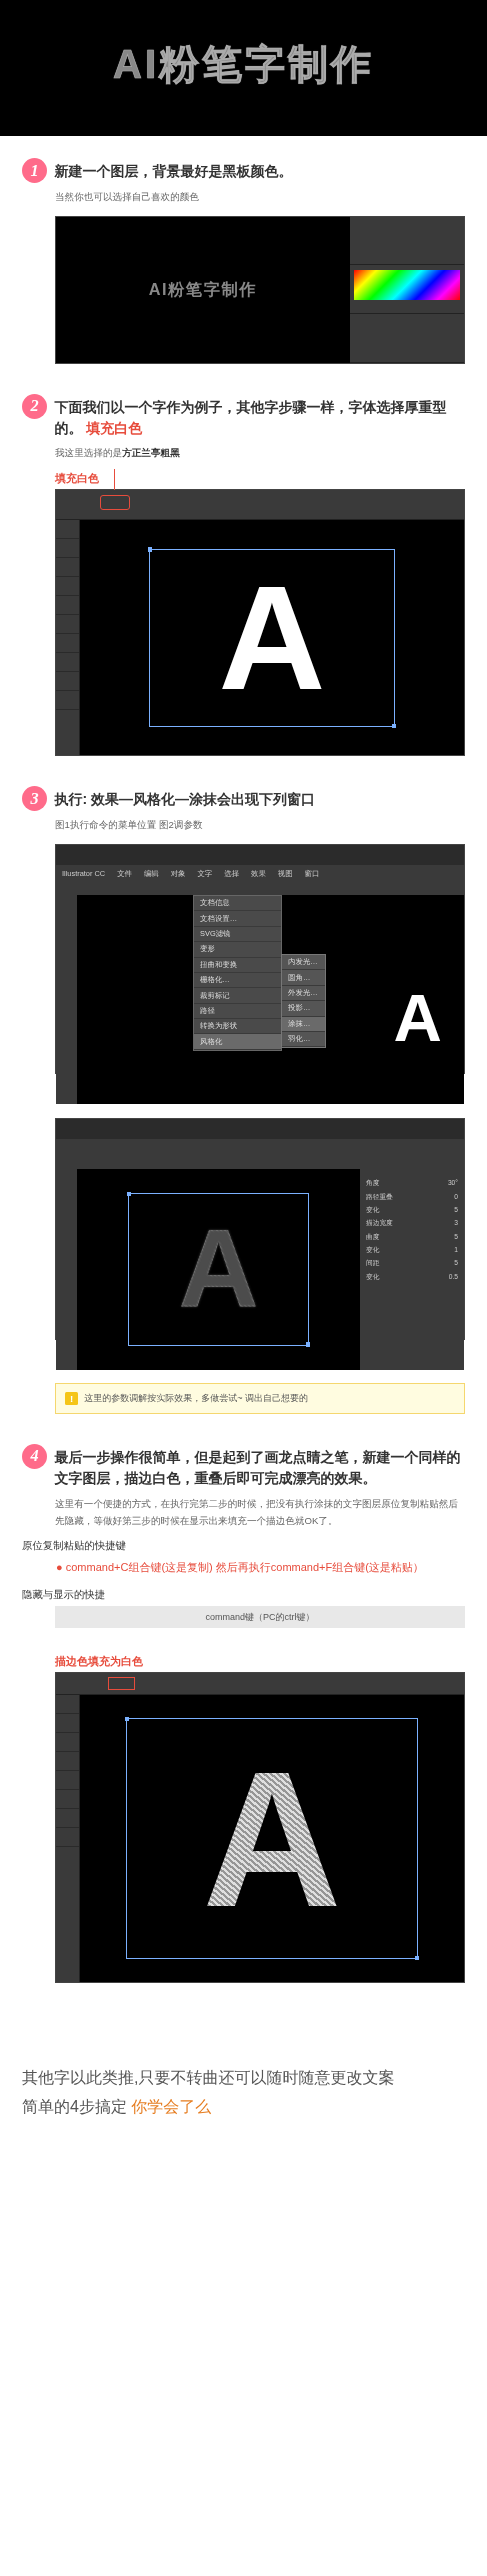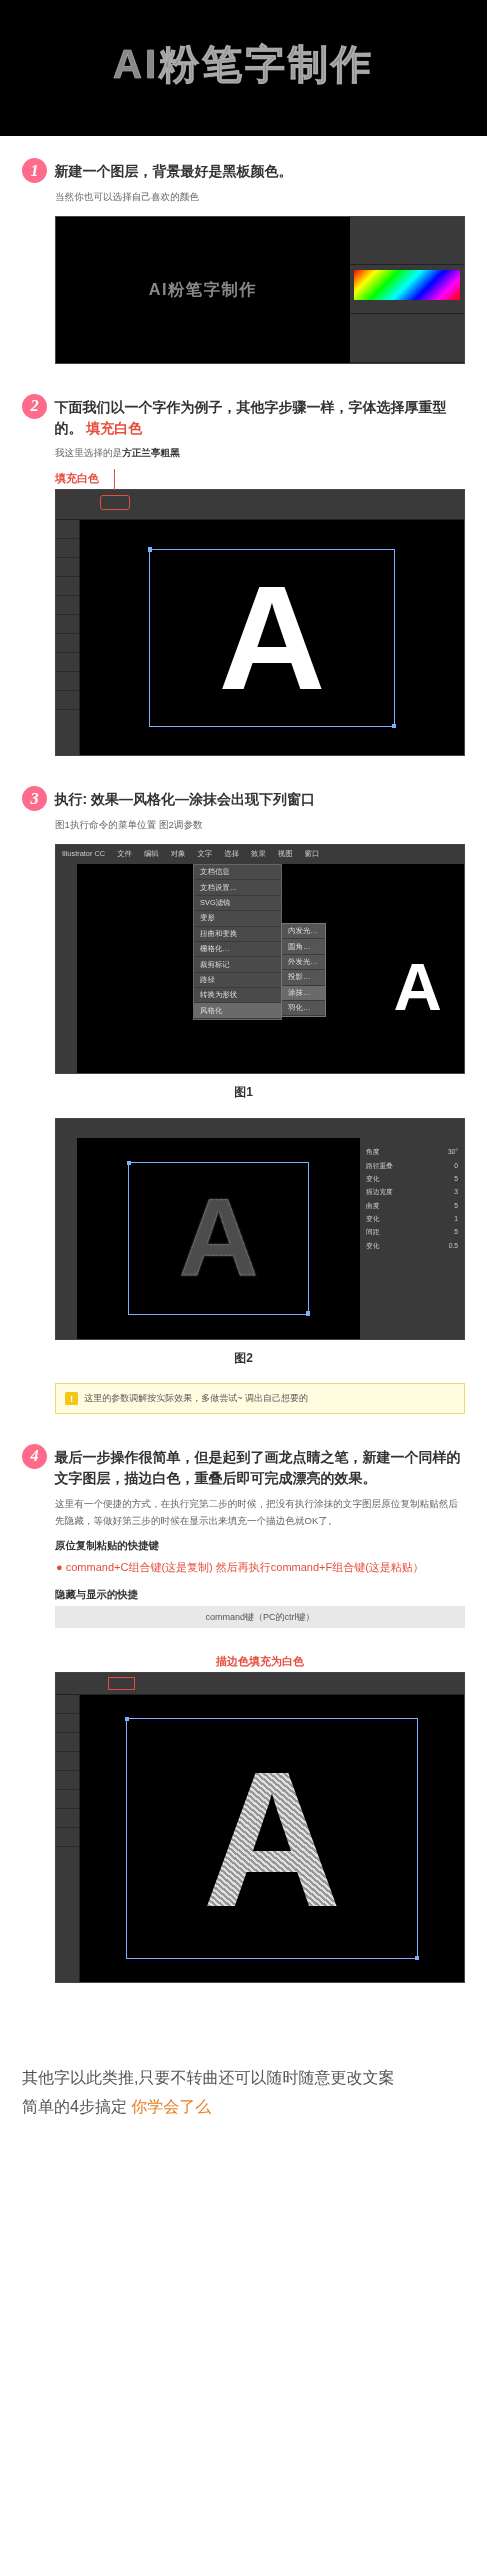--- a/index.html
+++ b/index.html
@@ -27,44 +27,44 @@
   .ss2-tools { width: 24px; background: #3a3a3a; border-right: 0.7px solid #222; display: flex; flex-direction: column; }
   .ss2-tool { height: 19px; border-bottom: 0.7px solid #2a2a2a; }
   .ss2-canvas { flex: 1; background: #000; display: flex; align-items: center; justify-content: center; position: relative; }
   .big-A { font-size: 148px; font-weight: 900; color: #fff; font-family: "Arial Black", sans-serif; }
   .sel-handles { position: absolute; top: 12%; left: 18%; right: 18%; bottom: 12%; border: 0.7px solid #7bb1ff; }
   .sel-handles::before, .sel-handles::after { content:''; position:absolute; width:4.4px; height:4.4px; background:#7bb1ff; }
   .sel-handles::before { top:-2.2px; left:-2.2px; }
   .sel-handles::after { bottom:-2.2px; right:-2.2px; }
   .ss3a { height: 230px; }
   .ss3a-body { display: flex; height: calc(100% - 19px); }
-  .ss3a-menu { height: 19px; background: #3a3a3a; display: flex; font-size: 7.4px; color: #ccc; }
+  .ss3a-menu { height: 30px; background: #3a3a3a; display: flex; font-size: 7.4px; color: #ccc; margin-top: 20px; }
   .ss3a-menu span { padding: 4.4px 6px; }
   .ss3a-tools { width: 21px; background: #3a3a3a; }
   .ss3a-canvas { flex: 1; background: #000; position: relative; }
   .dropdown { position: absolute; top: 0; left: 30%; width: 89px; background: #4a4a4a; border: 0.7px solid #666; font-size: 7.4px; color: #ddd; }
   .dropdown-item { padding: 2.2px 6px; border-bottom: 0.7px solid #3a3a3a; }
   .dropdown-item.hl { background: #6a6a6a; }
   .submenu { position: absolute; top: 59px; left: calc(30% + 88px); width: 45px; background: #555; border: 0.7px solid #777; font-size: 7.4px; color: #ddd; }
   .small-A { position: absolute; right: 22px; top: 40%; font-size: 67px; color: #fff; font-weight: 900; font-family: "Arial Black", sans-serif; }
   .fig-label { text-align: center; font-size: 12px; font-weight: 700; margin: 10.4px 0 16.3px; }
   .ss3b { height: 222px; }
   .ss3b-body { display: flex; height: calc(100% - 19px); }
   .ss3b-canvas { flex: 1; background: #000; display: flex; align-items: center; justify-content: center; position: relative; }
   .chalk-A { font-size: 111px; font-weight: 900; font-family: "Arial Black",sans-serif; color: #999; text-shadow: 0 0 2.2px #555; filter: contrast(1.2); background-image: repeating-linear-gradient(45deg,#aaa 0 1.5px,#777 1.5px 3px); -webkit-background-clip: text; -webkit-text-fill-color: transparent; }
   .ss3b-side { width: 104px; background: #3a3a3a; font-size: 6.7px; color: #ccc; padding: 6px; }
   .param-row { display: flex; justify-content: space-between; margin: 4.4px 0; }
   .warn-box { margin: 7.4px 0 7.4px 33px; border: 0.7px solid #f5d76e; background: #fffce0; padding: 7.4px 9px; font-size: 9px; display: flex; align-items: center; gap: 6px; color: #555; }
   .warn-icon { width: 13.3px; height: 13.3px; background: #f5c518; display: flex; align-items: center; justify-content: center; color: #fff; font-weight: 700; font-size: 9.6px; border-radius: 1.5px; }
   .step4-body p { margin-bottom: 4.4px; font-size: 9.6px; color: #666; line-height: 1.8; }
-  .kb-title { margin-left: 33px; font-size: 10.4px; font-weight: 700; color: #333; margin-top: 10.4px; margin-bottom: 4.4px; }
+  .kb-title { font-size: 10.4px; font-weight: 400; color: #333; margin-top: 10.4px; margin-bottom: 4.4px; }
   .kb-line { margin-left: 34px; font-size: 11px; color: #e74c3c; margin-bottom: 7.4px; line-height: 1.8; }
   .kb-line span { color:#333; }
   .cmd-bar { margin-left: 33px; background: #e8e8e8; text-align: center; padding: 4.4px; font-size: 9px; color: #555; margin-bottom: 26px; }
-  .red-pin2 { text-align: center; color: #e74c3c; font-size: 11px; font-weight: 600; margin-left: 33px; margin-bottom: 3px; }
+  .red-pin2 { color: #e74c3c; font-size: 11px; font-weight: 600; margin-left: 33px; margin-bottom: 3px; }
   .ss4 { height: 311px; }
   .ss4-body { display: flex; height: calc(100% - 22px); }
   .ss4-canvas { flex:1; background:#000; display:flex; align-items:center; justify-content:center; position:relative; }
   .chalk-big { font-size: 193px; font-weight:900; font-family:"Arial Black",sans-serif; background-image: repeating-linear-gradient(40deg,#ccc 0 2.2px,#888 2.2px 4.4px); -webkit-background-clip:text; -webkit-text-fill-color:transparent; filter: brightness(1.1); }
   .outro { padding: 21px 22px 30px 22px; font-size: 16px; color: #555; line-height: 1.8; }
   .outro .accent { color: #e67e22; }
   .hl-red { color: #e74c3c; font-weight: 700; }
   .toolbar-circle { position:absolute; top:4.4px; left:44px; width:30px; height:15px; border:1.5px solid #e74c3c; border-radius:3px; }
   .red-vline { position:absolute; top:-21px; left:58px; width:0.7px; height:21px; background:#e74c3c; }
 </style>

